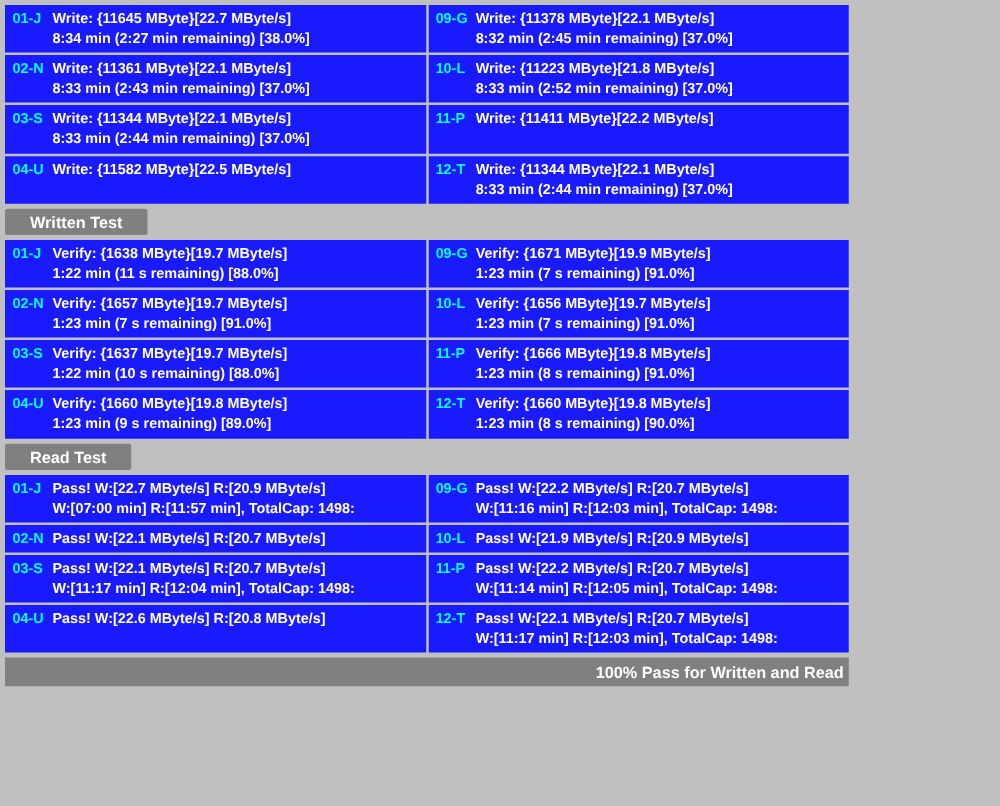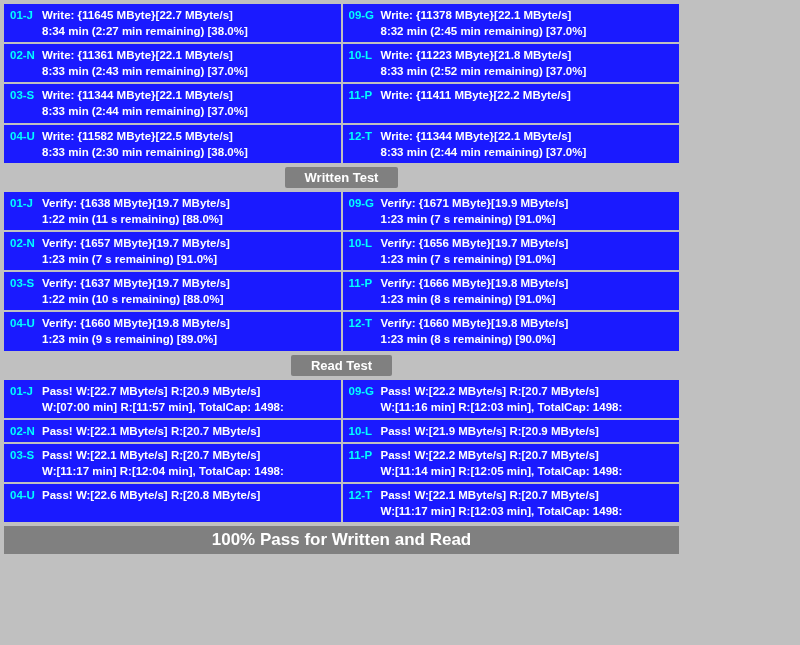--- a/index.html
+++ b/index.html
@@ -39,38 +39,38 @@
       min-width: 32px;
     }
     .card-content {
       display: flex;
       align-items: flex-start;
     }
     .card-text {
       flex: 1;
     }
     .section-divider {
-      text-align: center;
+      text-align: left;
       margin: 4px 0;
     }
     .section-divider-inner {
       display: inline-block;
       background: #808080;
       color: white;
       padding: 3px 20px;
       font-size: 13px;
       font-weight: bold;
       border-radius: 2px;
     }
     .bottom-bar {
-      text-align: center;
+      text-align: right;
       background: #808080;
       color: white;
       padding: 4px;
-      font-size: 17px;
+      font-size: 13px;
       font-weight: bold;
       margin-top: 4px;
     }
   </style>
 </head>
 <body>
 
 <div class="main-container">
 
   <div class="section">
@@ -126,21 +126,20 @@
       <div class="card-text">
         <div>Write: {11411 MByte}[22.2 MByte/s]</div>
       </div>
     </div>
   </div>
         <div class="card">
     <div class="card-content">
       <span class="card-label">04-U</span>
       <div class="card-text">
         <div>Write: {11582 MByte}[22.5 MByte/s]</div>
-        <div>8:33 min (2:30 min remaining)  [38.0%]</div>
       </div>
     </div>
   </div>
         <div class="card">
     <div class="card-content">
       <span class="card-label">12-T</span>
       <div class="card-text">
         <div>Write: {11344 MByte}[22.1 MByte/s]</div>
         <div>8:33 min (2:44 min remaining)  [37.0%]</div>
       </div>

